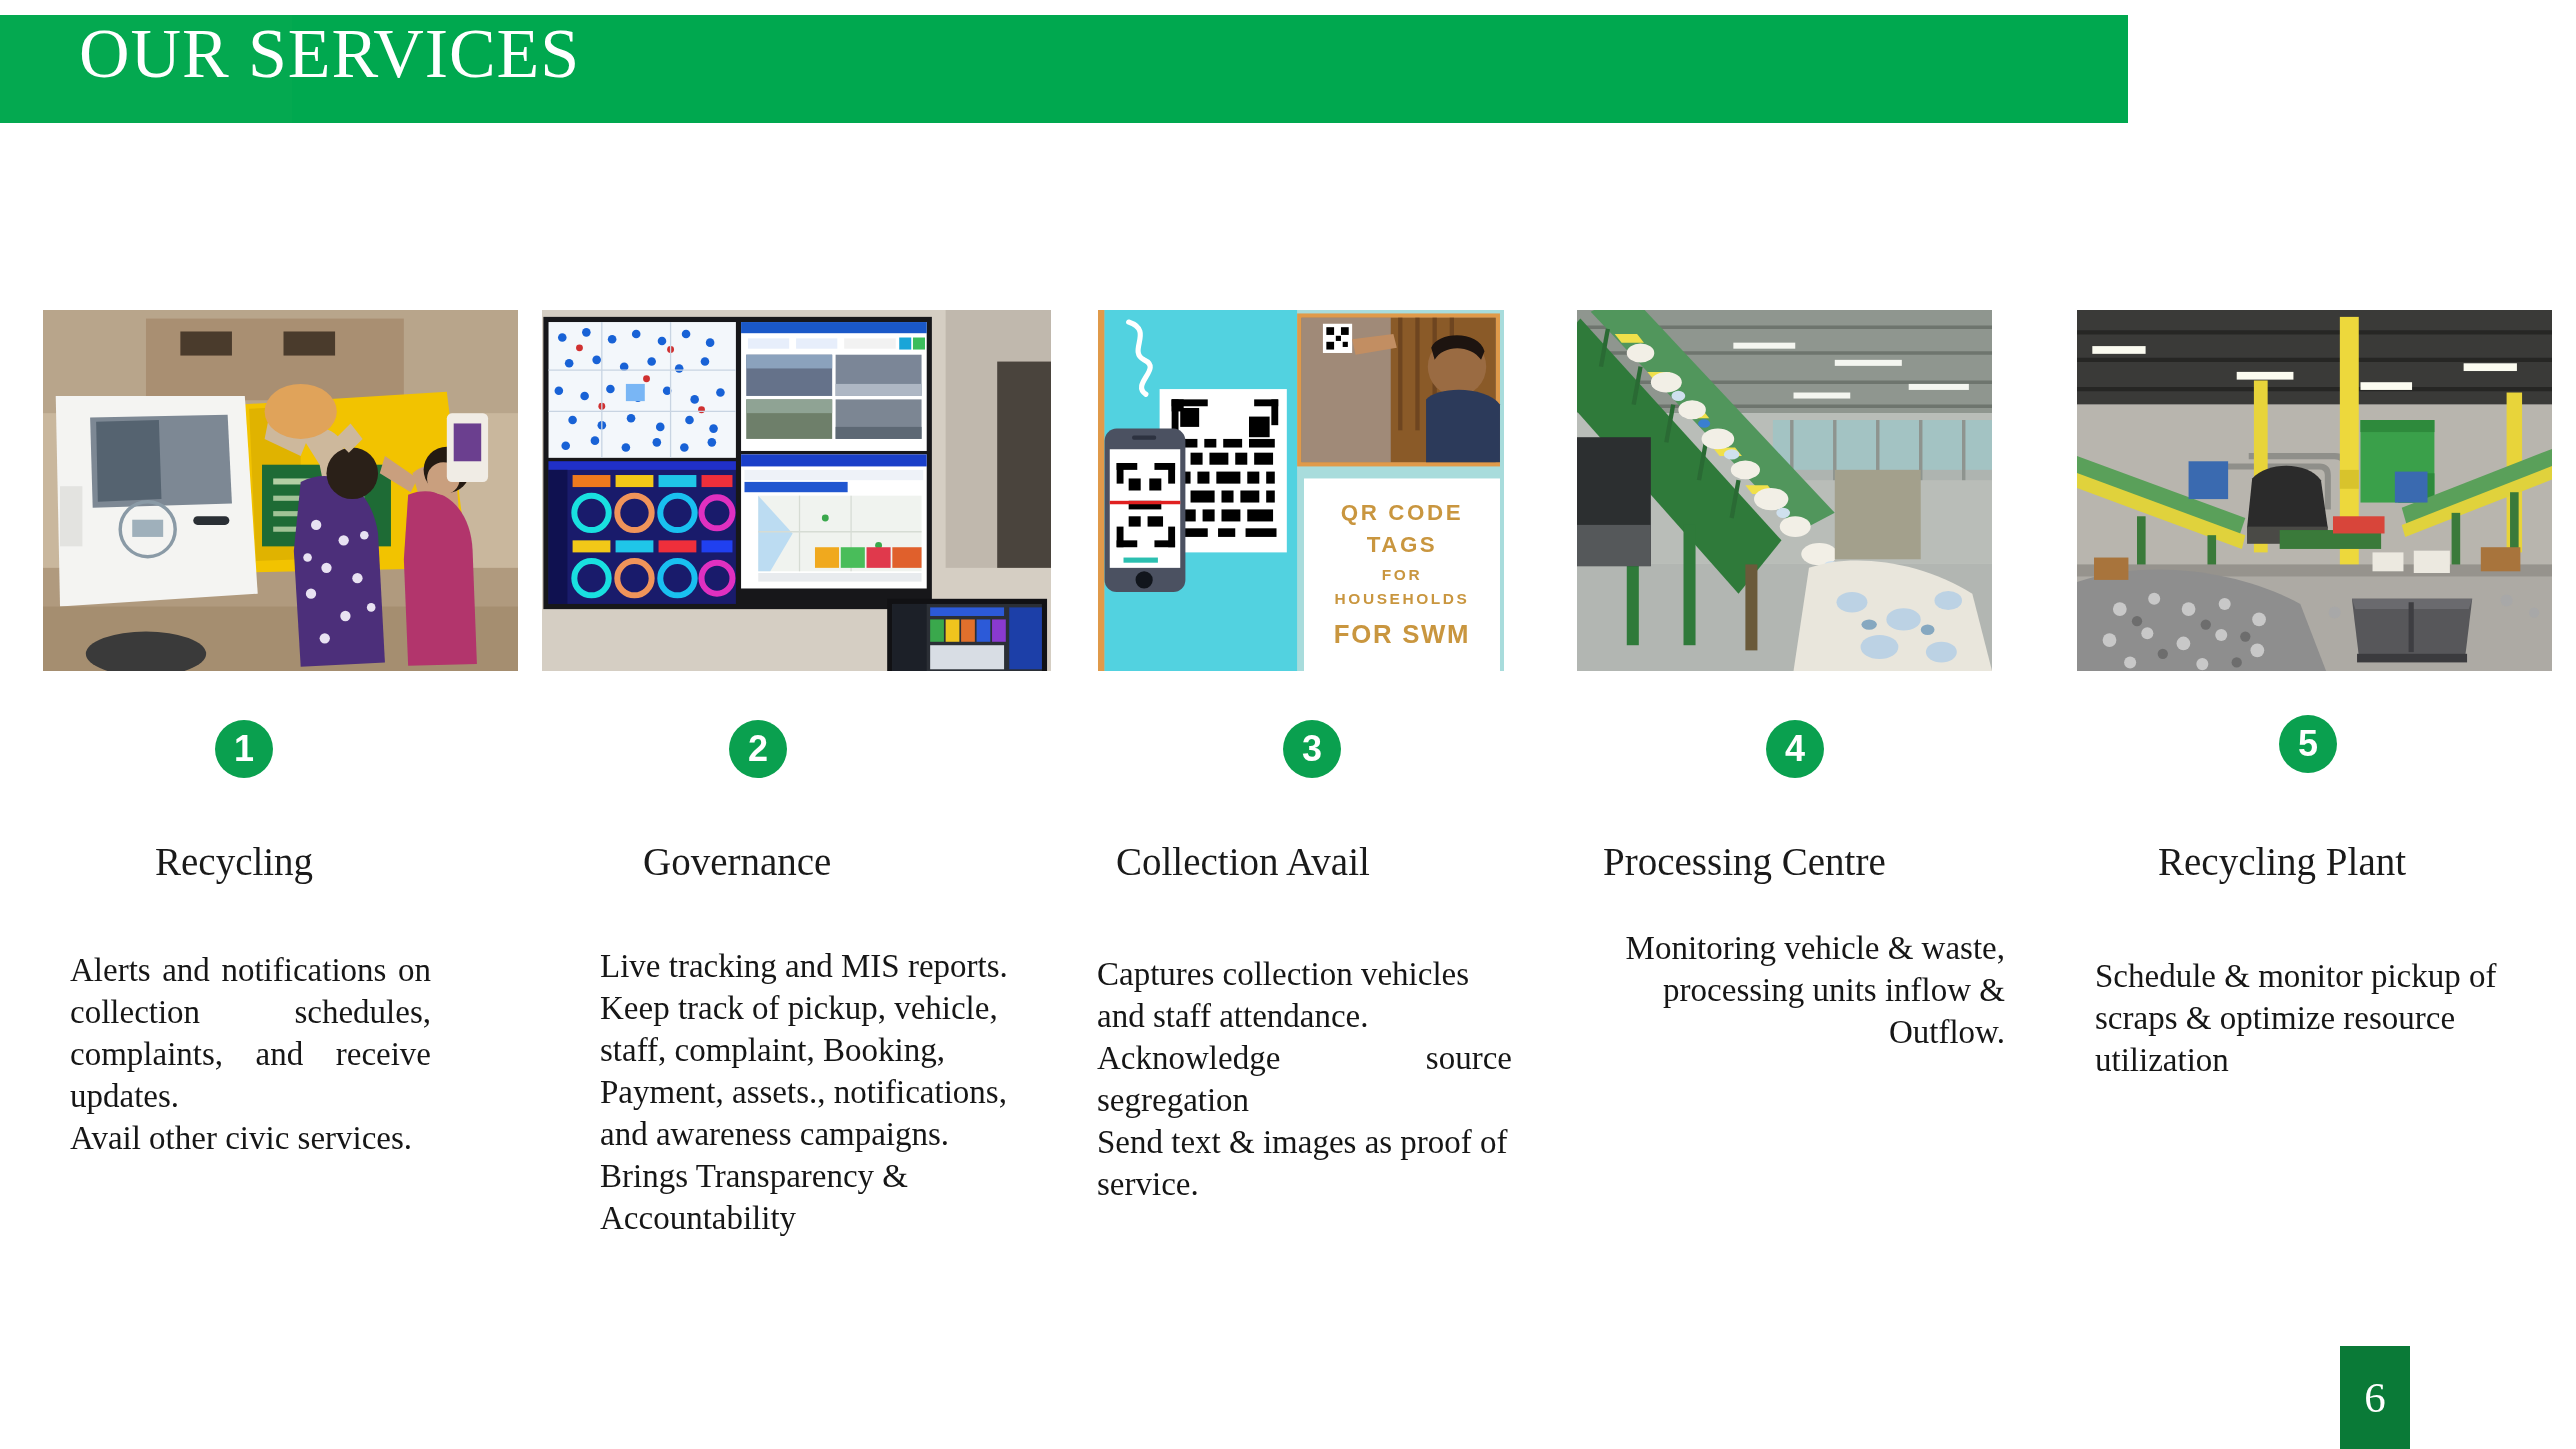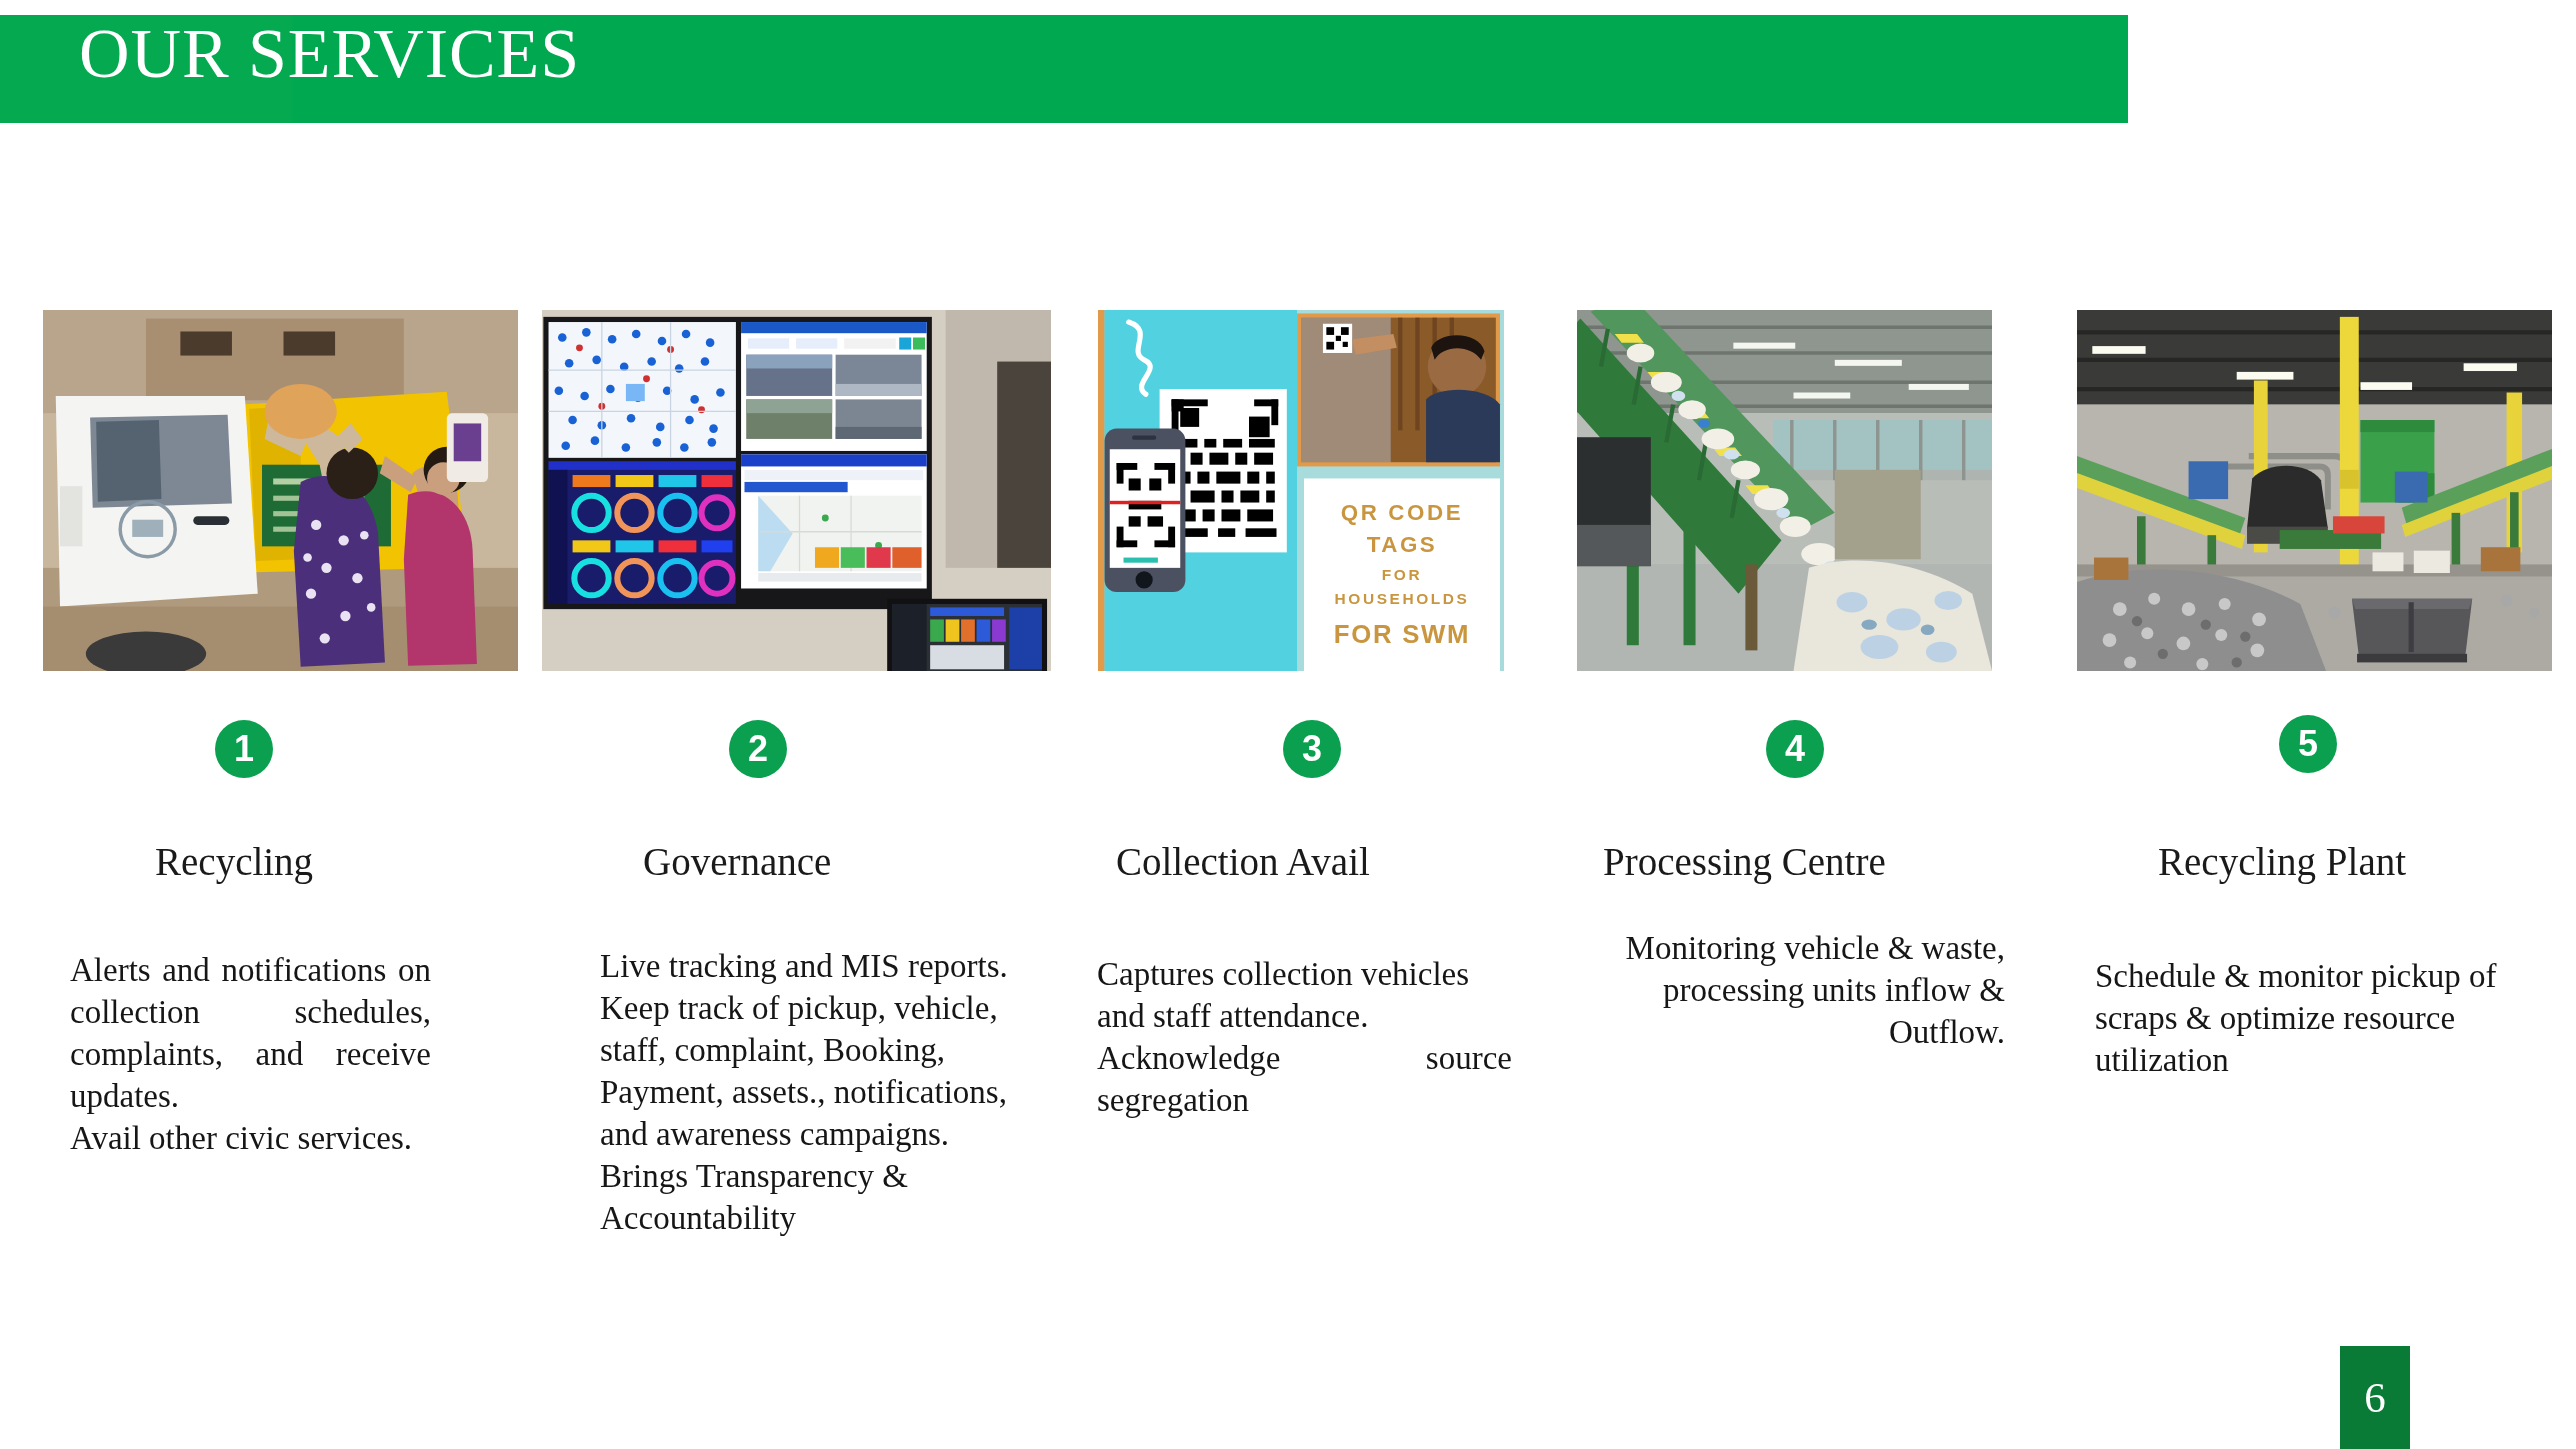--- a/index.html
+++ b/index.html
@@ -573,20 +573,21 @@
 
 <div class="body-txt p2">
   <p>Live tracking and MIS reports.</p>
   <p>Keep track of pickup, vehicle, staff, complaint, Booking, Payment, assets., notifications, and awareness campaigns.</p>
   <p>Brings Transparency &amp; Accountability</p>
 </div>
 
 <div class="body-txt p3">
   <p>Captures collection vehicles and staff attendance.</p>
   <p class="just">Acknowledge source segregation</p>
+  <p>Send text &amp; images as proof of service.</p>
 </div>
 
 <div class="body-txt p4">
   <p>Monitoring vehicle &amp; waste, processing units inflow &amp; Outflow.</p>
 </div>
 
 <div class="body-txt p5">
   <p>Schedule &amp; monitor pickup of scraps &amp; optimize resource utilization</p>
 </div>
 

